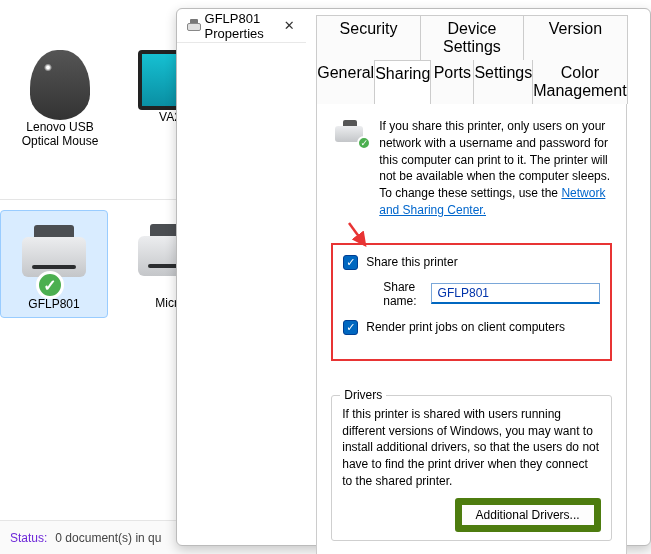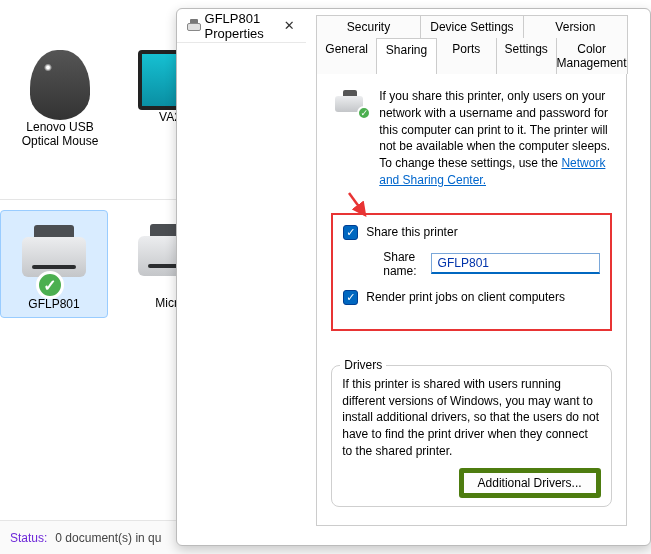--- a/index.html
+++ b/index.html
@@ -26,44 +26,44 @@
 .titlebar { height: 34px; display: flex; align-items: center; padding: 0 8px; border-bottom: 1px solid #e8e8e8; }
 .title-icon { width: 18px; height: 18px; margin-right: 8px; position:relative; }
 .title-icon .pi-body{position:absolute;left:2px;top:6px;width:14px;height:8px;background:#e0e0e0;border:1px solid #888;border-radius:2px;}
 .title-icon .pi-top{position:absolute;left:5px;top:2px;width:8px;height:5px;background:#777;border-radius:1px;}
 .title-text { font-size: 13px; }
 .title-spacer { flex:1; }
 .close-btn { width: 28px; height: 22px; display:flex; align-items:center; justify-content:center; font-size:13px; color:#333;}
 
 .tabs-area { padding: 6px 10px 0 10px; }
 .tabrow { display: flex; }
-.tab { flex:1; text-align:center; padding: 4px 0; font-size:12px; border:1px solid #ccc; border-bottom:none; background:#fbfbfb; margin-right:-1px; }
+.tab { flex:1; text-align:center; padding: 4px 0; font-size:16px; border:1px solid #ccc; border-bottom:none; background:#fbfbfb; margin-right:-1px; }
 .tabrow2 .tab { border-top:none; }
 .tab.active { background:#fff; border-top:1px solid #ccc; position:relative; z-index:2; }
 .tab-content { border:1px solid #ccc; border-top:none; padding: 14px 14px 18px 14px; background:#fff; }
 
 .sharing-info { display:flex; gap:10px; margin-bottom:10px; font-size:12px; line-height:1.4; }
 .sharing-icon { width:38px; height:30px; position:relative; flex-shrink:0;}
 .sharing-icon .pi-body{position:absolute;left:4px;top:8px;width:28px;height:16px;background:linear-gradient(#ecedef,#c4c6c9);border-radius:3px;}
 .sharing-icon .pi-top{position:absolute;left:12px;top:2px;width:14px;height:8px;background:#565656;border-radius:2px;}
 .sharing-icon .ok{position:absolute;right:-2px;bottom:-2px;width:14px;height:14px;background:#4caf50;border-radius:50%;border:2px solid #fff;display:flex;align-items:center;justify-content:center;color:#fff;font-size:9px;}
 .sharing-info a { color:#0066cc; text-decoration:underline;}
 
 .share-box { border:2px solid #e83434; padding: 10px 10px 14px 10px; margin: 24px 0 10px 0; position:relative; }
 .red-arrow1 { position:absolute; left: 12px; top:-24px; width:30px; height:30px; }
 .chk-row { display:flex; align-items:center; margin-bottom:10px; font-size:12px;}
 .chk { width:15px; height:15px; border:1px solid #003e92; background:#0067c0; border-radius:3px; margin-right:8px; display:flex; align-items:center; justify-content:center; color:#fff; font-size:11px; }
 .name-row { display:flex; align-items:center; margin-bottom:12px; gap:14px;}
 .name-row label { font-size:12px;margin-left:40px; }
 .name-input { flex:1; border:1px solid #7aa7d9; border-bottom:2px solid #0067c0; padding:2px 6px; font-size:12px; color:#0033aa; font-family:inherit;}
 
-.drivers-group { margin-top: 34px; border:1px solid #cfcfcf; border-radius:8px; padding: 10px 10px 8px 10px; position:relative; font-size:12px; line-height:1.4;}
+.drivers-group { margin-top: 34px; border:1px solid #cfcfcf; border-radius:3px; padding: 10px 10px 8px 10px; position:relative; font-size:12px; line-height:1.4;}
 .drivers-group .legend { position:absolute; top:-9px; left:8px; background:#fff; padding:0 4px; font-size:12px;}
 .drivers-btn-row { display:flex; justify-content:flex-end; margin-top:8px;}
-.btn { border:5px solid #4d7c0f; background:#fdfdfd; padding:3px 14px; font-size:12px; border-radius:3px; }
+.btn { border:7px solid #4d7c0f; background:#fdfdfd; padding:3px 14px; font-size:12px; border-radius:3px; }
 .btn.primary { border:1px solid #0067c0; }
 
 .dialog-buttons { display:flex; justify-content:flex-end; gap:8px; padding: 10px 14px; margin-top:auto; position:relative;}
 .red-arrow2 { position:absolute; left: 150px; top:-6px; width:80px; height:30px; }
 
 .right-printer { position:absolute; right:-20px; top:218px; }
 
 .mouse-ico { width:60px; height:70px; background: radial-gradient(circle at 30% 25%, #fff 2%, transparent 6%), linear-gradient(#555,#333); border-radius: 50% 50% 55% 55%/60% 60% 40% 40%; position:relative;}
 .monitor-ico { width:64px; height:60px; background:linear-gradient(#16c0d2,#0a8fa3); border-radius:4px; border:4px solid #222; position:relative;}
 

